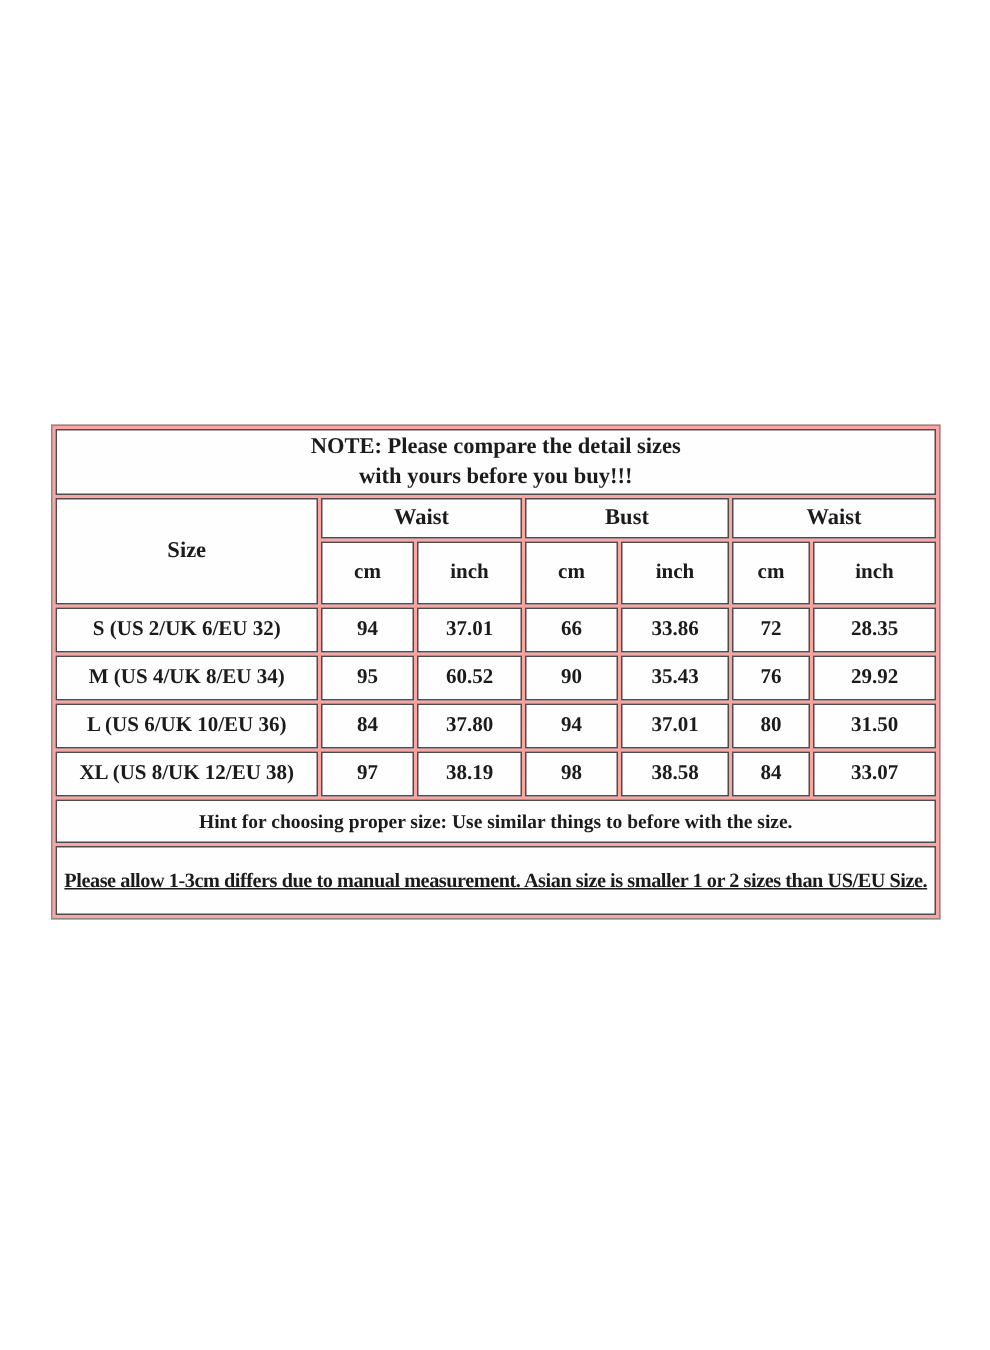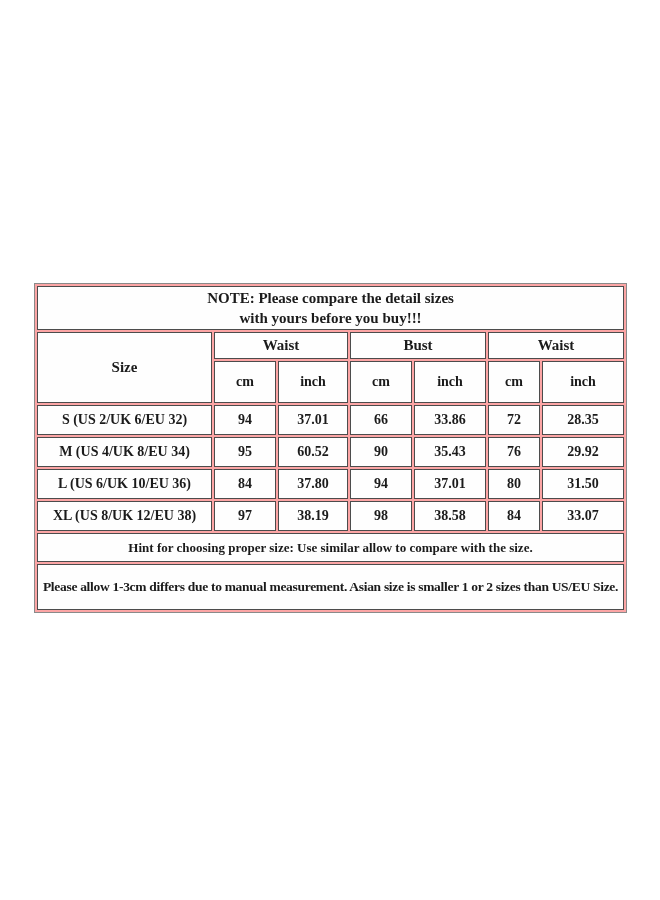--- a/index.html
+++ b/index.html
@@ -43,20 +43,21 @@
   .unit-row td    { height: 42px; font-size: 14px; }
   .data-row td    { height: 30px; font-size: 14px; margin-top: 44px; }
   .hint-row td    { height: 29px; font-size: 13px; }
   .disclaimer-row td {
     height: 46px;
     font-size: 13.5px;
     line-height: 20px;
     letter-spacing: -0.3px;
     white-space: normal;
     padding: 0 4px;
+    text-decoration: underline;
   }
   .size-col-header { font-size: 15px; margin-top: 36px; }
 </style>
 </head>
 <body>
 
 <div class="page">
   <table class="size-table">
     <colgroup>
       <col style="width:175px">
@@ -126,21 +127,21 @@
       <td>XL (US 8/UK 12/EU 38)</td>
       <td>97</td>
       <td>38.19</td>
       <td>98</td>
       <td>38.58</td>
       <td>84</td>
       <td>33.07</td>
     </tr>
 
     <tr class="hint-row">
-      <td colspan="7">Hint for choosing proper size: Use similar allow to compare with the size.</td>
+      <td colspan="7">Hint for choosing proper size: Use similar things to before with the size.</td>
     </tr>
 
     <tr class="disclaimer-row">
       <td colspan="7">Please allow 1-3cm differs due to manual measurement. Asian size is smaller 1 or 2 sizes than US/EU Size.</td>
     </tr>
   </tbody>
     </table>
 </div>
 
 </body></html>

